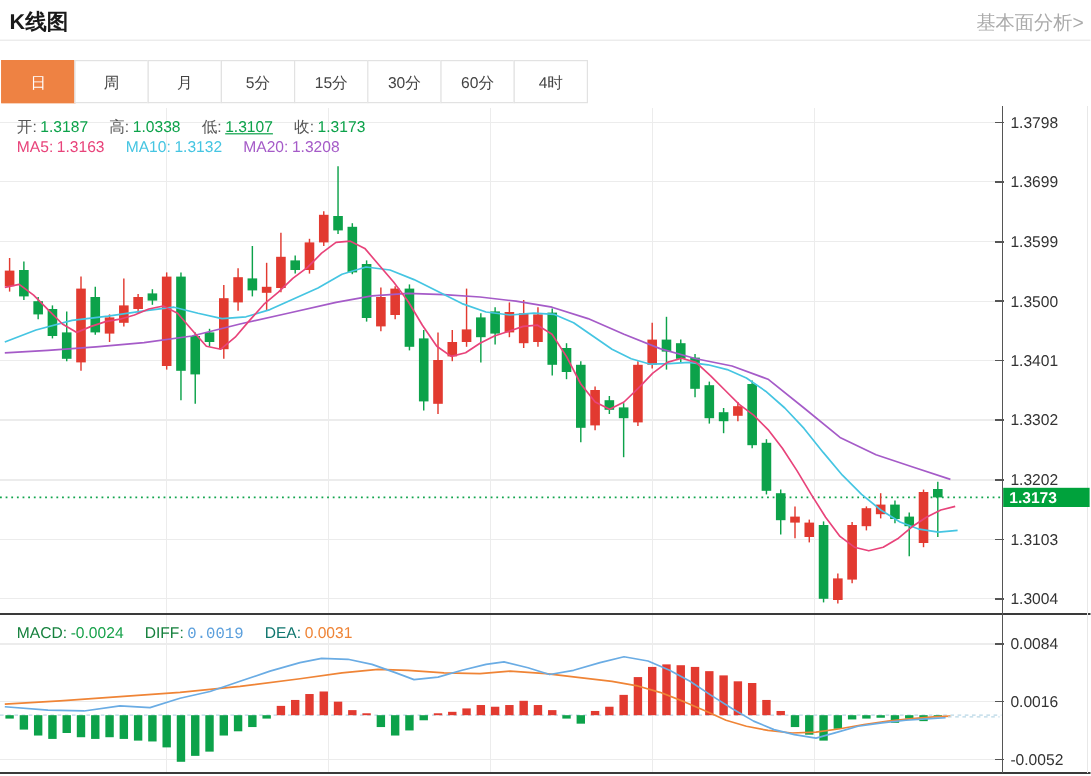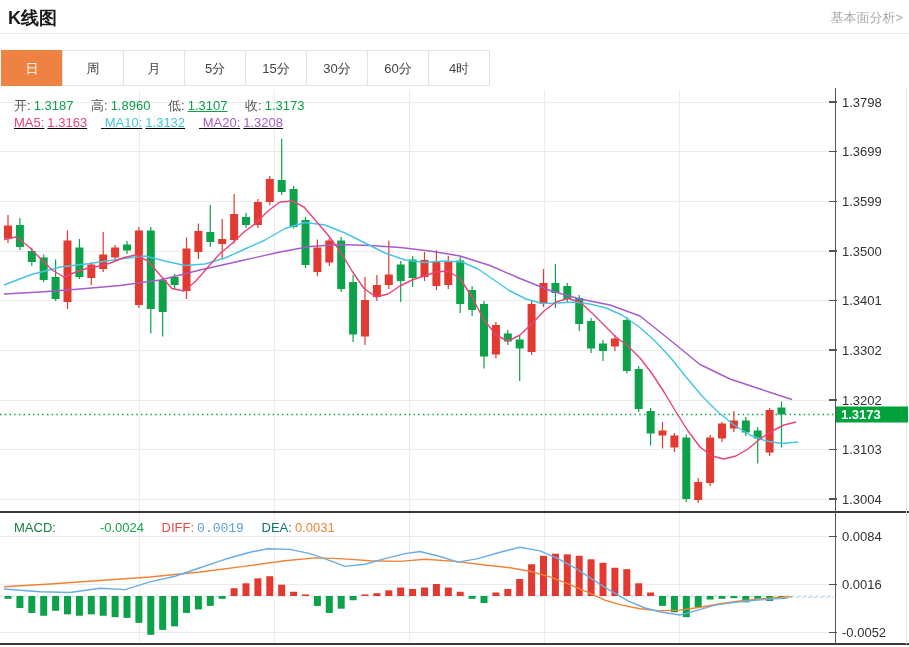--- a/index.html
+++ b/index.html
@@ -1,18 +1,18 @@
 <!DOCTYPE html>
 <html><head>
 <meta charset="utf-8">
 <style>
   html,body{margin:0;padding:0;background:#fff;}
   .app{position:relative;width:909px;height:647px;background:#fff;font-family:"Liberation Sans",sans-serif;overflow:hidden;}
   .hdr-title{position:absolute;left:8px;top:6px;font-size:18px;font-weight:bold;color:#1a1a1a;}
-  .hdr-link{position:absolute;right:6px;top:9px;font-size:13px;color:#aaa;cursor:pointer;text-decoration:none;}
+  .hdr-link{position:absolute;right:6px;top:9px;font-size:16px;color:#aaa;cursor:pointer;text-decoration:none;}
   .hdr-divider{position:absolute;left:0;top:33px;width:909px;height:1px;background:#e8e8e8;}
   .tabs{position:absolute;left:2px;top:50px;display:flex;}
   .tab{width:62px;height:36px;line-height:36px;text-align:center;font-size:13px;color:#444;
        border:1px solid #e2e2e2;margin-left:-1px;background:#fff;cursor:pointer;box-sizing:border-box;}
   .tab.active{background:#ee8243;border-color:#ee8243;color:#fff;}
   .legend{position:absolute;font-size:13px;white-space:nowrap;pointer-events:none;}
   .legend span{margin-right:3px;}
   .legend .gap{margin-right:14px;}
   .lab{color:#555;}
   svg{position:absolute;left:0;top:0;}
@@ -287,29 +287,29 @@
       <line x1="829" y1="584.7056" x2="837" y2="584.7056" stroke="#555" stroke-width="1.2" shape-rendering="crispEdges"></line>
       <text x="842" y="589.2056" font-size="13" fill="#333" font-family="&quot;Liberation Sans&quot;,sans-serif">0.0016</text>
       <line x1="829" y1="632.7068" x2="837" y2="632.7068" stroke="#555" stroke-width="1.2" shape-rendering="crispEdges"></line>
       <text x="842" y="637.2068" font-size="13" fill="#333" font-family="&quot;Liberation Sans&quot;,sans-serif">-0.0052</text>
       <rect x="836" y="406.5" width="72" height="16" fill="#00a23c"></rect>
       <text x="841" y="419" font-size="13" font-weight="600" fill="#fff" font-family="&quot;Liberation Sans&quot;,sans-serif">1.3173</text>
     </svg>
 
   <div class="legend" style="left:14px;top:97px;">
     <span class="lab">开:</span><span class="val gap" style="color: rgb(12, 162, 74); margin-top: 41px;">1.3187</span>
-    <span class="lab">高:</span><span class="val gap" style="color: rgb(12, 162, 74);">1.8960</span>
+    <span class="lab">高:</span><span class="val gap" style="color: rgb(12, 162, 74);">1.0338</span>
     <span class="lab">低:</span><span class="val gap" style="color: rgb(12, 162, 74); text-decoration: underline;">1.3107</span>
     <span class="lab">收:</span><span class="val" style="color: rgb(12, 162, 74);">1.3173</span>
   </div>
 
-  <div class="legend" style="left:14px;top:115px;text-decoration:underline;">
+  <div class="legend" style="left:14px;top:115px;">
     <span style="color: rgb(232, 67, 122);">MA5:</span><span class="gap" style="color: rgb(232, 67, 122);">1.3163</span>
     <span style="color: rgb(69, 197, 226);">MA10:</span><span class="gap" style="color: rgb(69, 197, 226);">1.3132</span>
     <span style="color: rgb(165, 91, 200);">MA20:</span><span style="color: rgb(165, 91, 200);">1.3208</span>
   </div>
 
   <div class="legend" style="left: 14px; top: 520px; color: rgb(24, 162, 75);">
-    <span style="color: #15803d;">MACD:</span><span class="gap" style="color: rgb(24, 162, 75); margin-left: 41px;">-0.0024</span>
-    <span style="color: #ef4444; margin-top: 35px;">DIFF:</span><span class="gap" style="color: rgb(91, 159, 220); font-family: Liberation Mono, monospace;">0.0019</span>
+    <span style="color: #15803d;">MACD:</span><span class="gap" style="color: rgb(24, 162, 75);">-0.0024</span>
+    <span style="color: #15803d; margin-top: 35px;">DIFF:</span><span class="gap" style="color: rgb(91, 159, 220); font-family: Liberation Mono, monospace;">0.0019</span>
     <span style="color: #0f766e;">DEA:</span><span style="color: rgb(239, 132, 54);">0.0031</span>
   </div>
 </div>
 
 </body></html>

